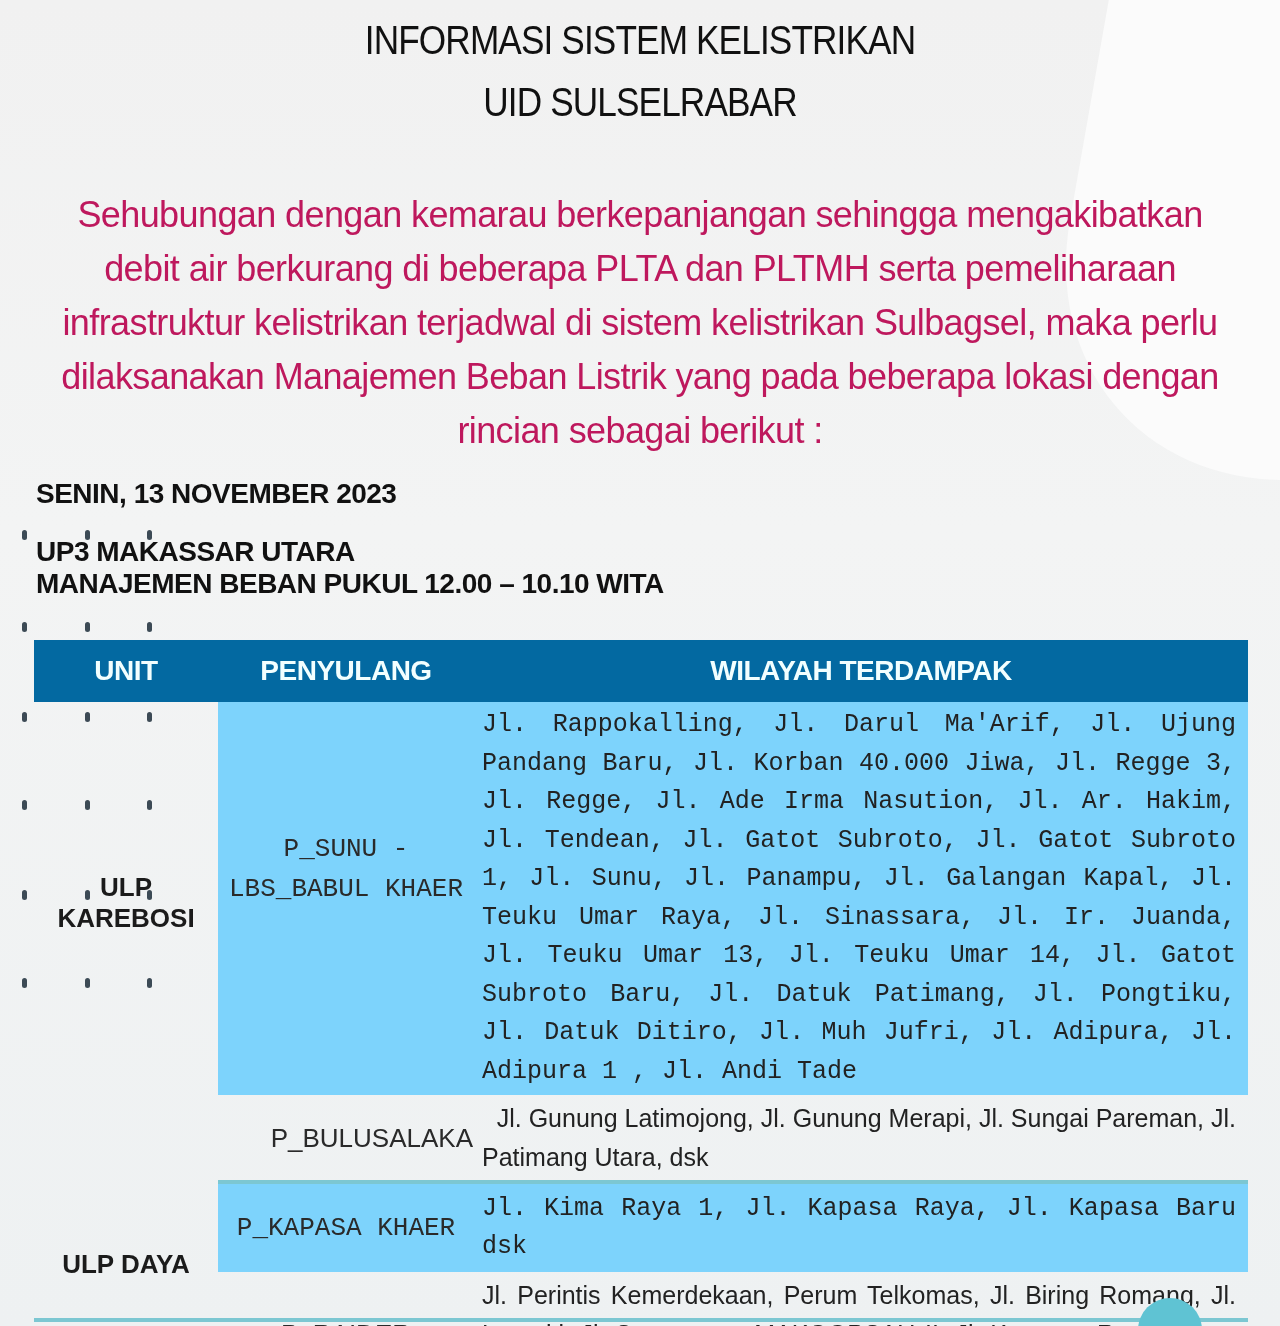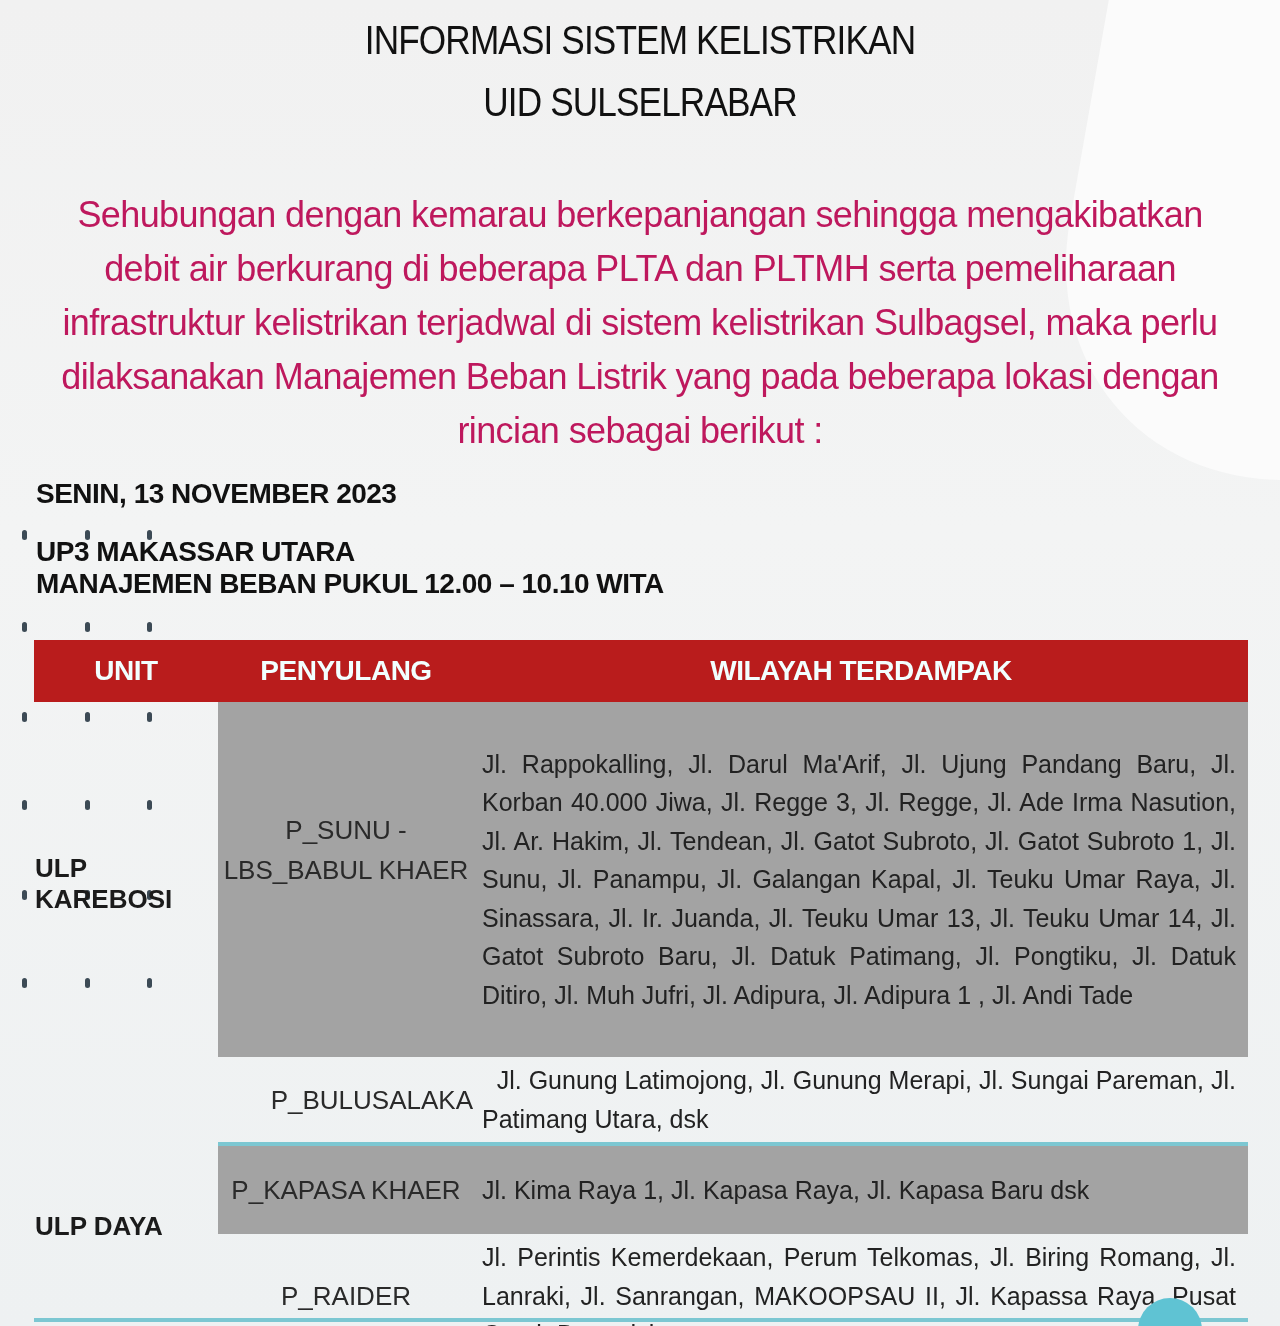--- a/index.html
+++ b/index.html
@@ -26,29 +26,29 @@
     position:absolute; left:0; right:0; text-align:left; font-weight:bold;
     font-size:28px; color:#111; letter-spacing:-0.5px;padding-left:36px;
   }
   .m1 { top:478px; } .m2 { top:536px; } .m3 { top:568px; }
   .dots { position:absolute; left:22px; width:130px; display:flex; justify-content:space-between; }
   .dot { width:5px; height:10px; border-radius:3px; background:#3c4a55; }
   table {
     position:absolute; left:34px; top:640px; width:1214px; border-collapse:collapse;
     font-size:25px;
   }
-  thead tr { background:#b91c1c; }
+  thead tr { background:#0369a1; }
   th {
     color:#f2ffff; font-weight:bold; height:60px; font-size:28px; letter-spacing:-0.5px;
   }
   td { vertical-align:middle; }
-  .c-unit { width:182px; text-align:left; font-weight:bold; font-size:26px; }
+  .c-unit { width:182px; text-align:center; font-weight:bold; font-size:26px; }
   .c-pen  { width:254px; text-align:center; font-size:26px; color:#2a2a2a; line-height:40px; }
   .c-wil  { text-align:justify; text-align-last:left; padding:4px 12px 4px 8px; line-height:38.5px; color:#222; font-size:25px; }
-  .shade .c-pen, .shade .c-wil { background:#a3a3a3; }
+  .shade .c-pen, .shade .c-wil { background:#7dd3fc;font-family:Liberation Mono, monospace; }
   .grpend td { border-bottom:4px solid #7cc7d2;text-align:right; }
   .wave {
     position:absolute; left:1138px; top:1298px; width:64px; height:40px;
     background:#5fc3d3; border-radius:32px 32px 0 0;
   }
   .bottom-line { position:absolute; left:34px; top:1318px; width:1214px; height:4px; background:#7cc7d2; }
 </style>
 </head>
 <body>
 

